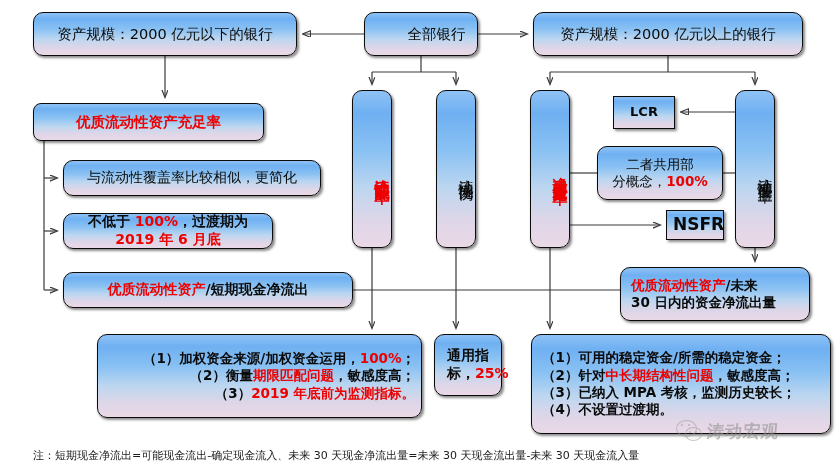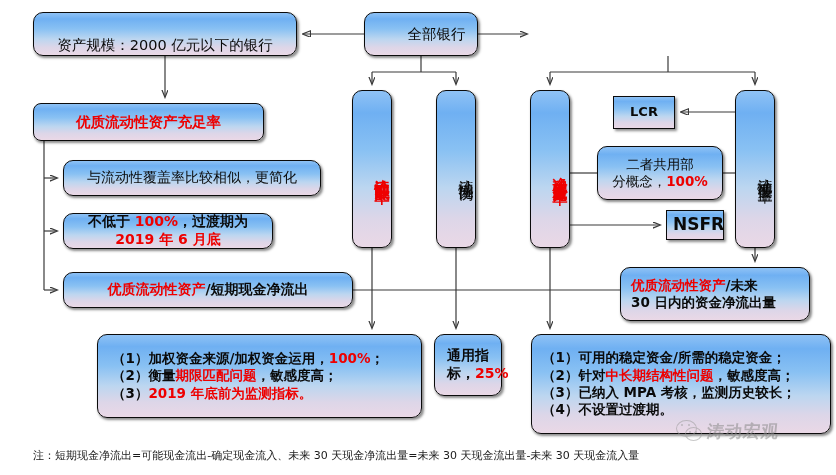--- a/index.html
+++ b/index.html
@@ -60,21 +60,21 @@
     padding-top:6px;
     align-items:flex-start;
     justify-content:center;
   }
   .vert .txt{padding:0;width:auto;}
 
   .red{color:#ee0000;}
   .bold{font-weight:bold;}
 
   
-  #box-small-bank   {left:33px;  top:12px;  width:264px; height:44px; font-size:14.5px;align-items:flex-end;}
+  #box-small-bank   {left:33px;  top:12px;  width:264px; height:44px; font-size:14.5px;}
   #box-all-banks    {left:364px; top:12px;  width:114px; height:44px; font-size:14.5px;padding-left:31px;}
   #box-large-bank   {left:533px; top:12px;  width:270px; height:44px; font-size:14.5px;}
 
   #box-hqla-ratio   {left:33px;  top:103px; width:231px; height:38px;
                      font-size:14.5px; font-weight:bold;border-radius:8px;}
   #box-similar      {left:63px;  top:160px; width:258px; height:36px; font-size:14px;}
   #box-not-less     {left:63px;  top:213px; width:210px; height:36px; font-size:14px;}
   #box-hqla-formula {left:63px;  top:272px; width:290px; height:36px;
                      font-size:14px; font-weight:bold;}
 
@@ -91,21 +91,21 @@
   #box-nsfr         {left:666px; top:210px; width:58px;  height:30px;
                      font-size:17px; font-weight:bold;}
 
   #box-lcr-formula  {left:620px; top:267px; width:190px; height:54px;
                      font-size:13.5px; font-weight:bold;
                      justify-content:flex-start; text-align:left;}
   #box-lcr-formula .txt{padding-left:10px;}
 
   #box-lmr-detail   {left:97px;  top:334px; width:325px; height:84px;
                      font-size:13.5px; font-weight:bold;
-                     justify-content:flex-start; text-align:left;}
+                     justify-content:flex-start; text-align:right;}
   #box-lmr-detail .txt{padding-left:14px;}
 
   #box-lr-detail    {left:434px; top:334px; width:68px;  height:62px;
                      font-size:14px; font-weight:bold;
                      justify-content:flex-start; text-align:left;}
   #box-lr-detail .txt{padding-left:12px;}
 
   #box-nsfr-detail  {left:531px; top:334px; width:300px; height:100px;
                      font-size:13.5px; font-weight:bold;
                      justify-content:flex-start; text-align:left;}
@@ -217,20 +217,23 @@
   </svg>
 
   <div class="box" id="box-small-bank">
     <span class="txt">资产规模：2000 亿元以下的银行</span>
   </div>
 
   <div class="box" id="box-all-banks">
     <span class="txt">全部银行</span>
   </div>
 
+  <div class="box" id="box-large-bank">
+    <span class="txt">资产规模：2000 亿元以上的银行</span>
+  </div>
 
   <div class="box" id="box-hqla-ratio">
     <span class="txt red bold">优质流动性资产充足率</span>
   </div>
 
   <div class="box" id="box-similar">
     <span class="txt">与流动性覆盖率比较相似，更简化</span>
   </div>
 
   <div class="box" id="box-not-less">

